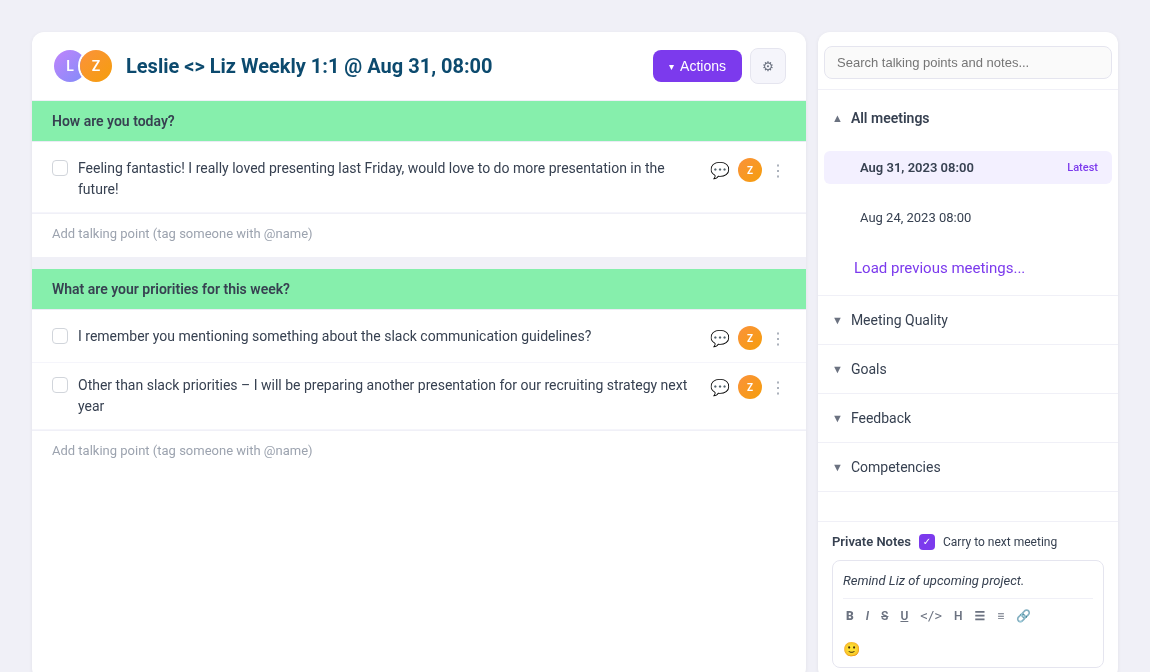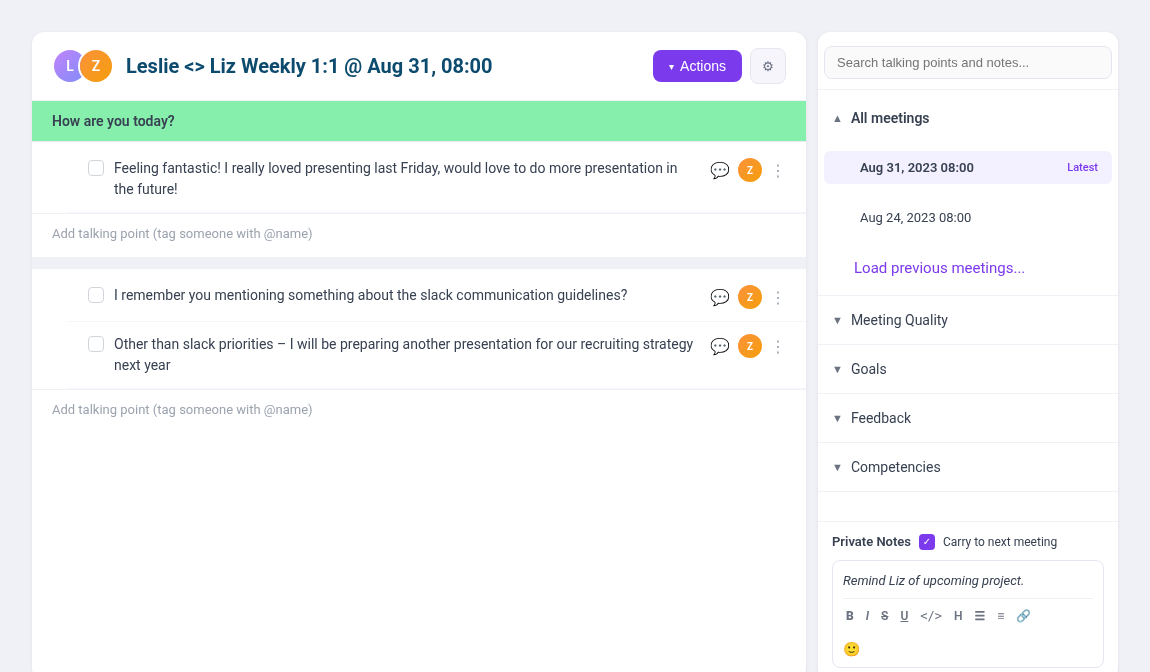--- a/index.html
+++ b/index.html
@@ -129,21 +129,20 @@
     }
     .section-content {
       padding: 4px 0;
     }
     .talking-point {
       display: flex;
       align-items: flex-start;
       padding: 12px 20px;
       gap: 10px;
       border-bottom: 1px solid #f5f5fb;
-      margin-left: 36px;
     }
     .checkbox {
       width: 16px;
       height: 16px;
       border: 1.5px solid #d1d5db;
       border-radius: 4px;
       flex-shrink: 0;
       margin-top: 2px;
       cursor: pointer;
     }
@@ -402,20 +401,23 @@
           </div>
           <div class="add-talking-point">
             <span>Add talking point (tag someone with @name)</span>
           </div>
         </div>
       </div>
 
       <div class="section-divider"></div>
 
       <div class="section">
+        <div class="section-header">
+          <span>What are your priorities for this week?</span>
+        </div>
         <div class="section-content">
           <div class="talking-point">
             <div class="checkbox"></div>
             <span class="point-text">I remember you mentioning something about the slack communication guidelines?</span>
             <div class="point-actions">
               <span class="icon-btn comment-bubble-purple">💬</span>
               <div class="user-avatar-small">Z</div>
               <span class="icon-btn">⋮</span>
             </div>
           </div>

